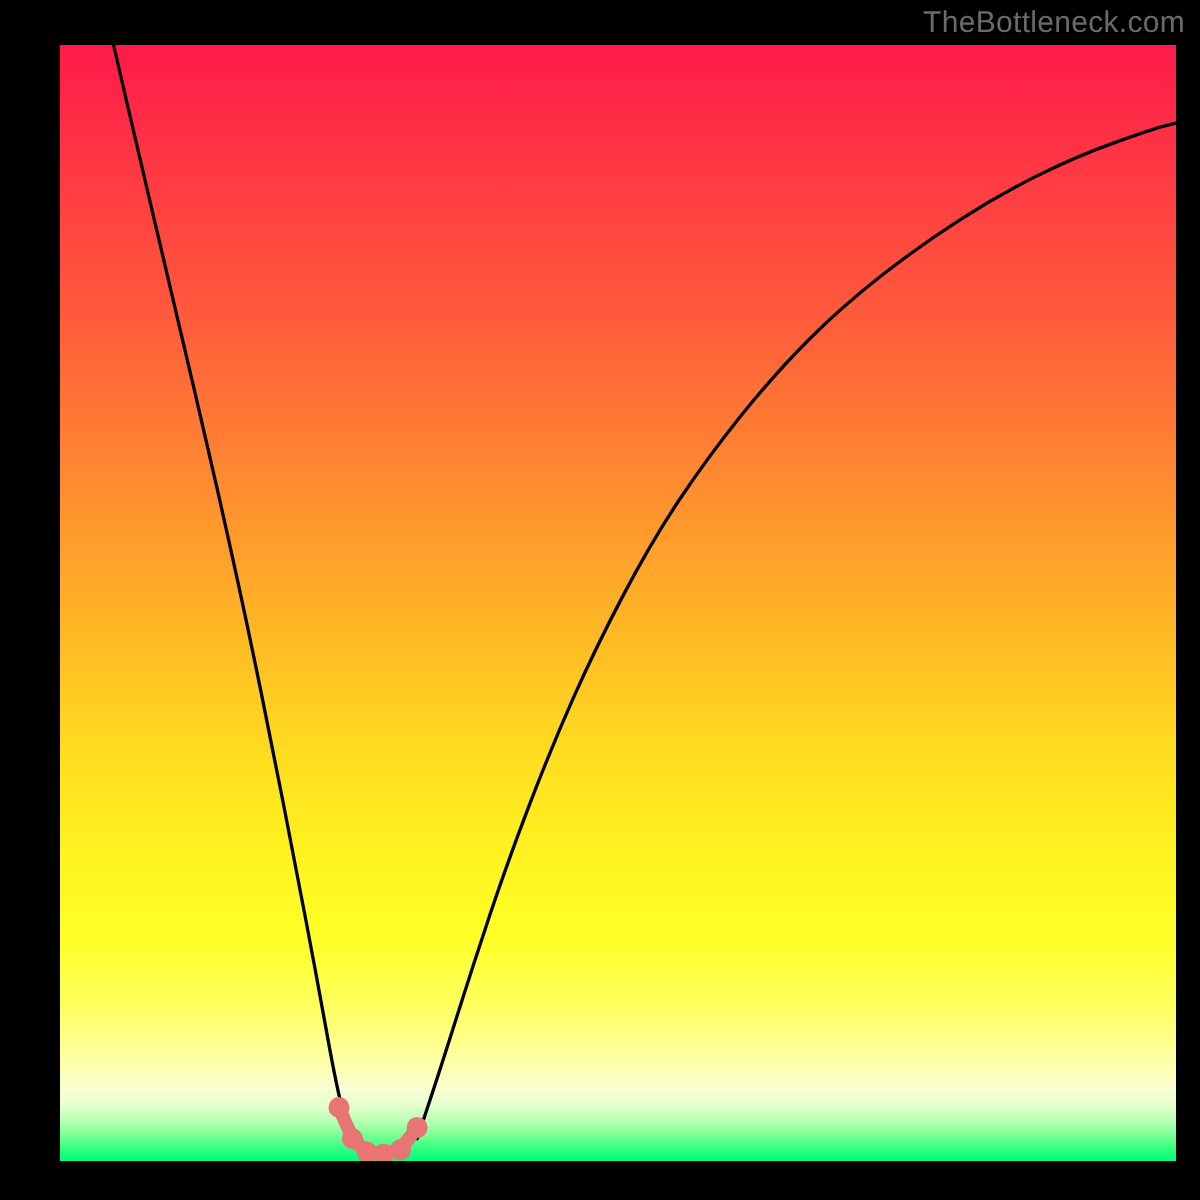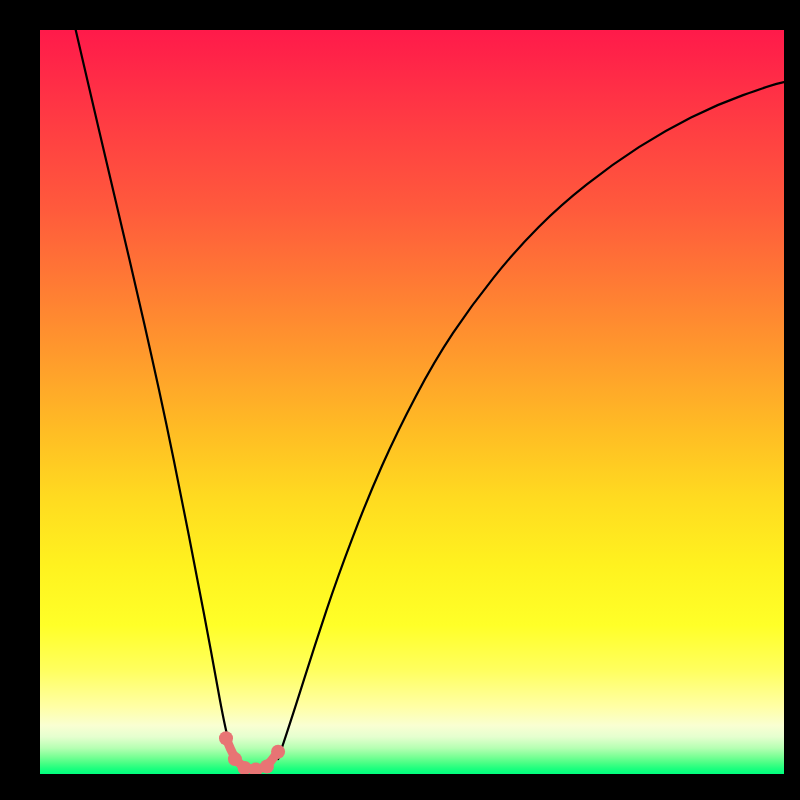--- a/index.html
+++ b/index.html
@@ -60,20 +60,21 @@
     position: absolute;
     left: 0;
     top: 0;
     width: 744px;
     height: 744px;
   }
 </style>
 </head>
 <body>
 <div class="container">
+  <div class="watermark">TheBottleneck.com</div>
   <div class="plot-area">
     <svg class="curve" viewBox="0 0 744 744" preserveAspectRatio="none">
       <path id="left-curve" fill="none" stroke="#000000" stroke-width="2.2" stroke-linecap="round" d="M 35.71 0.00 Q 35.71 0.00 43.90 35.34 Q 52.08 70.68 59.52 102.30 Q 66.96 133.92 74.40 165.54 Q 81.84 197.16 89.28 228.78 Q 96.72 260.40 104.16 293.14 Q 111.60 325.87 119.04 360.10 Q 126.48 394.32 133.92 430.78 Q 141.36 467.23 148.80 505.18 Q 156.24 543.12 163.68 582.18 Q 171.12 621.24 177.82 658.44 Q 184.51 695.64 188.98 712.38 L 193.44 729.12"></path>
       <path id="right-curve" fill="none" stroke="#000000" stroke-width="2.2" stroke-linecap="round" d="M 238.08 729.12 Q 238.08 729.12 245.52 706.80 Q 252.96 684.48 264.12 649.14 Q 275.28 613.80 286.44 580.32 Q 297.60 546.84 312.48 507.78 Q 327.36 468.72 342.24 435.24 Q 357.12 401.76 375.72 366.42 Q 394.32 331.08 412.92 303.18 Q 431.52 275.28 453.84 247.38 Q 476.16 219.48 498.48 197.16 Q 520.80 174.84 546.84 154.38 Q 572.88 133.92 598.92 117.18 Q 624.96 100.44 651.00 87.42 Q 677.04 74.40 703.08 65.10 Q 729.12 55.80 736.56 53.94 L 744.00 52.08"></path>
       <g id="marker-group">
           <path d="M 186.00 708.29 Q 186.00 708.29 190.46 718.70 Q 194.93 729.12 199.76 733.58 Q 204.60 738.05 210.18 738.79 Q 215.76 739.54 221.34 738.05 Q 226.92 736.56 232.50 729.12 L 238.08 721.68" fill="none" stroke="#e87474" stroke-width="9" stroke-linecap="round" stroke-linejoin="round"></path>
           <circle cx="186.00" cy="708.29" r="7" fill="#e87474"></circle>
           <circle cx="194.93" cy="729.12" r="7" fill="#e87474"></circle>
           <circle cx="204.60" cy="738.05" r="7" fill="#e87474"></circle>
           <circle cx="215.76" cy="739.54" r="7" fill="#e87474"></circle>

